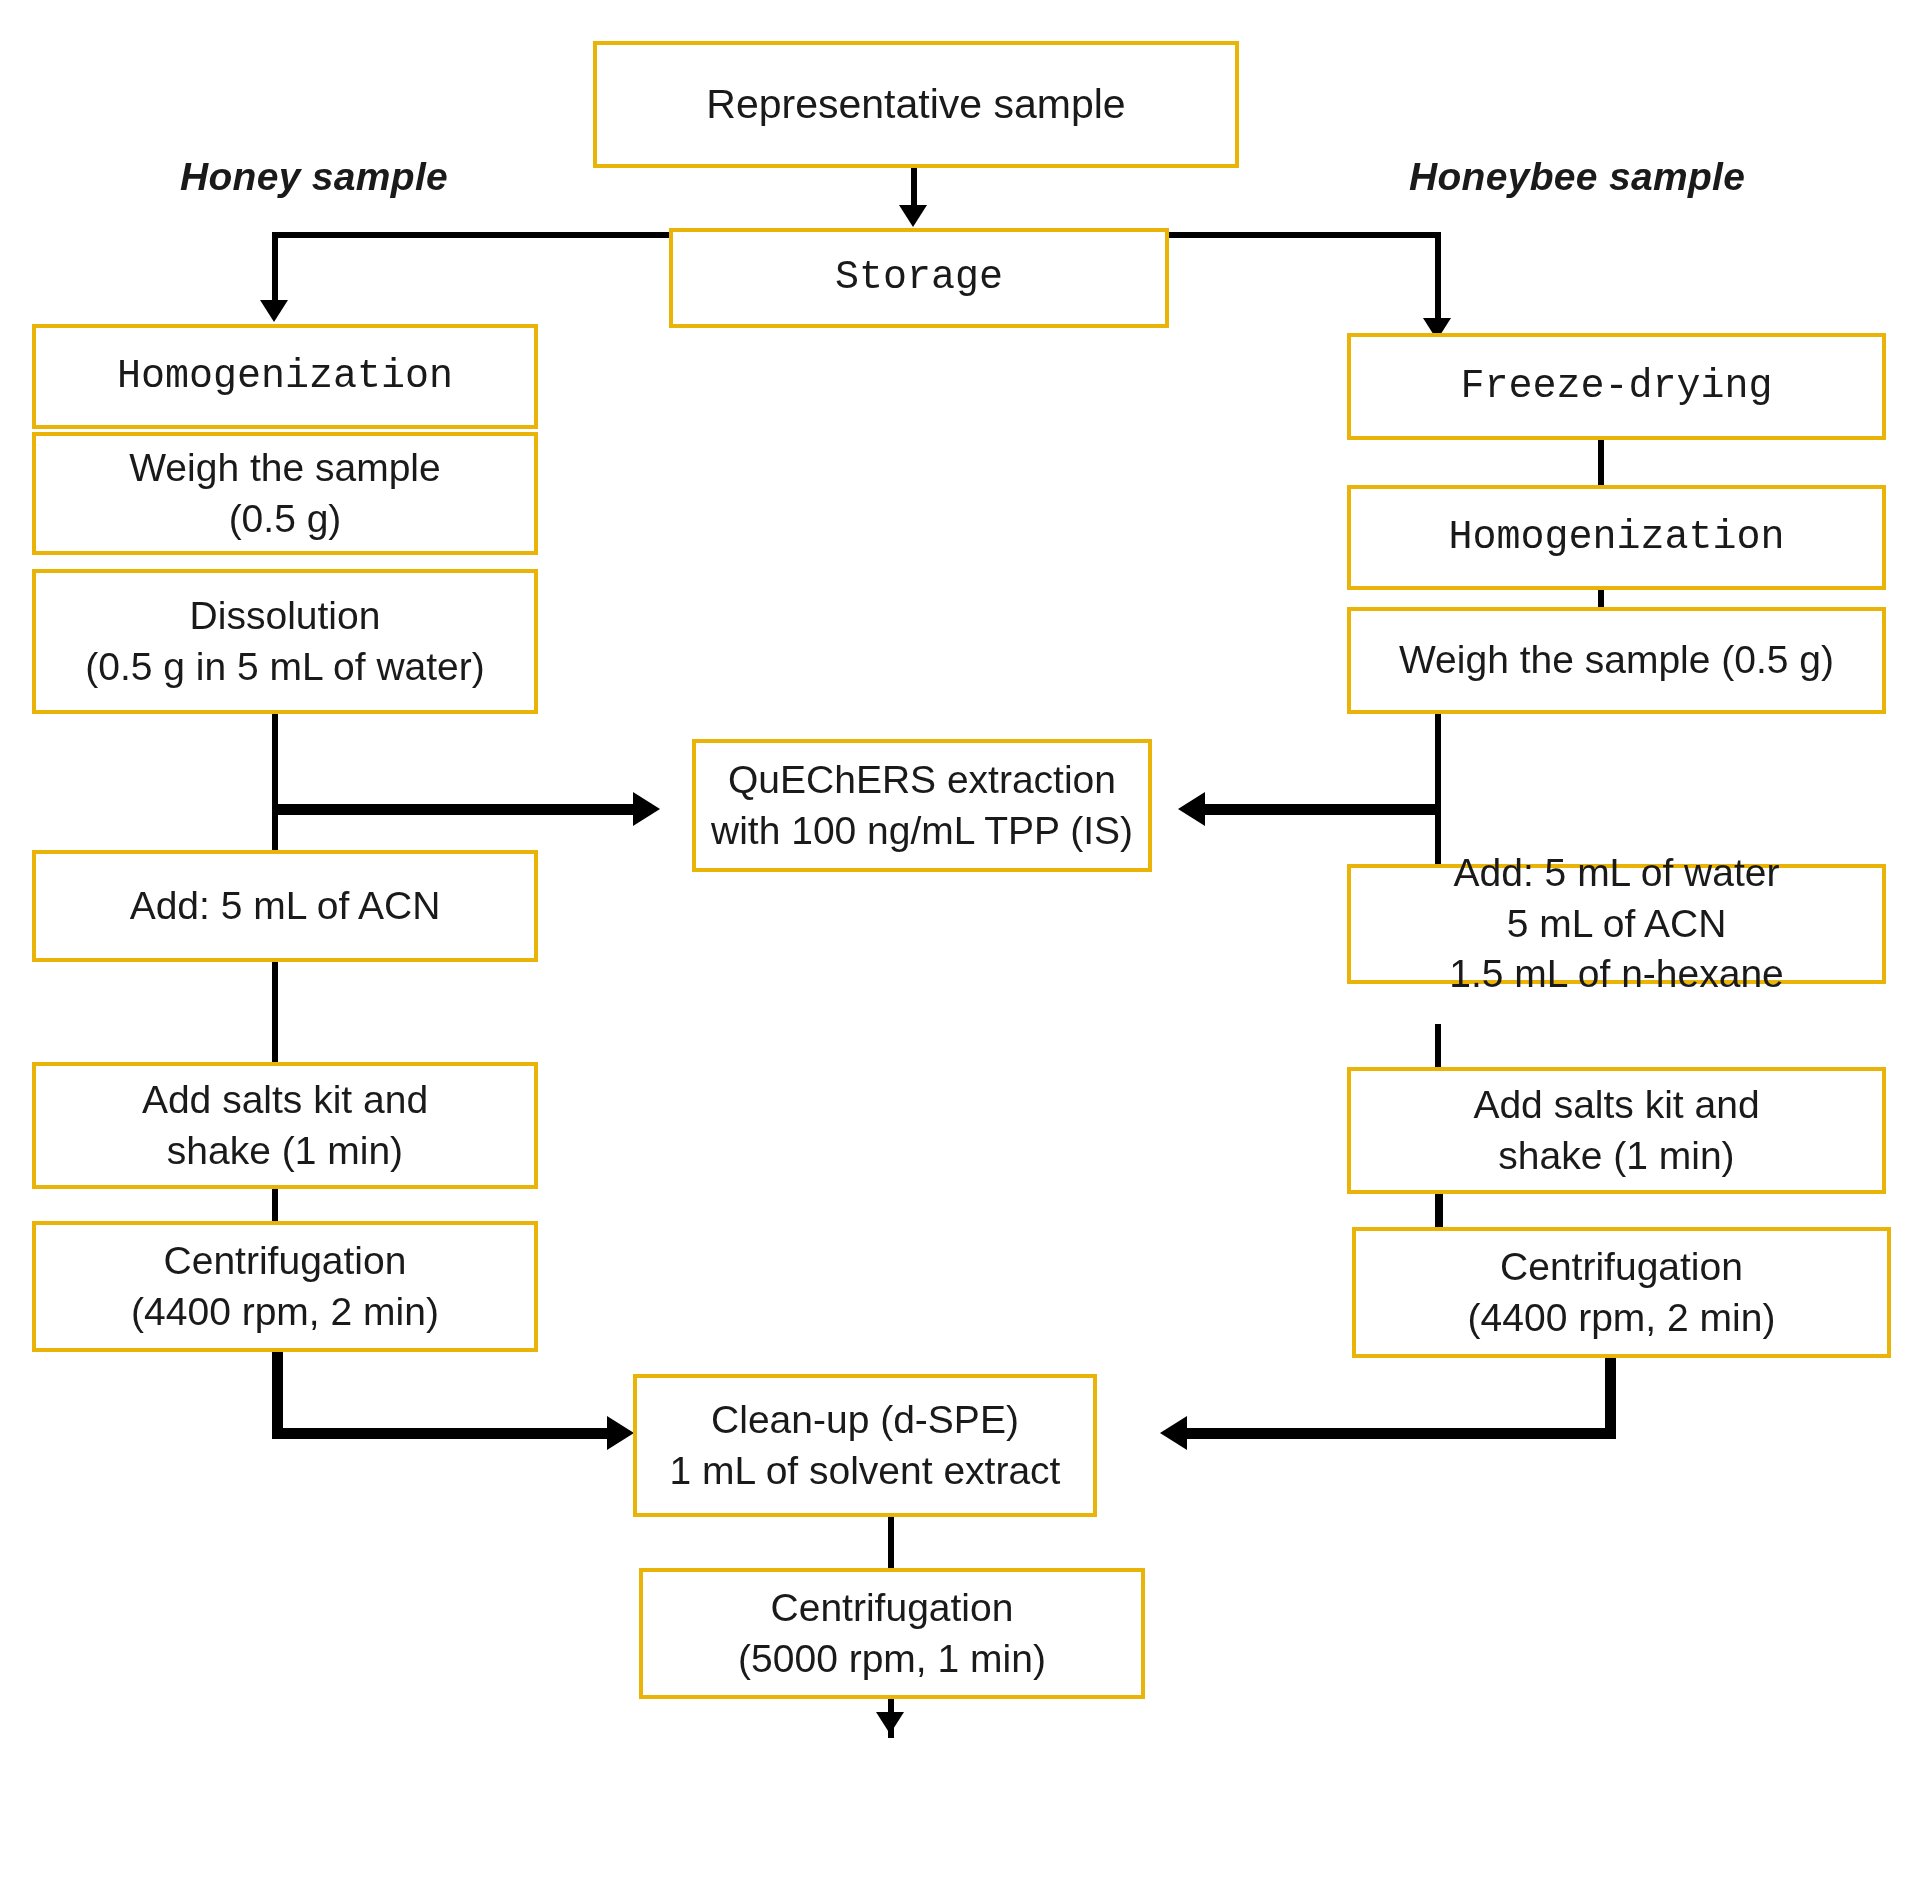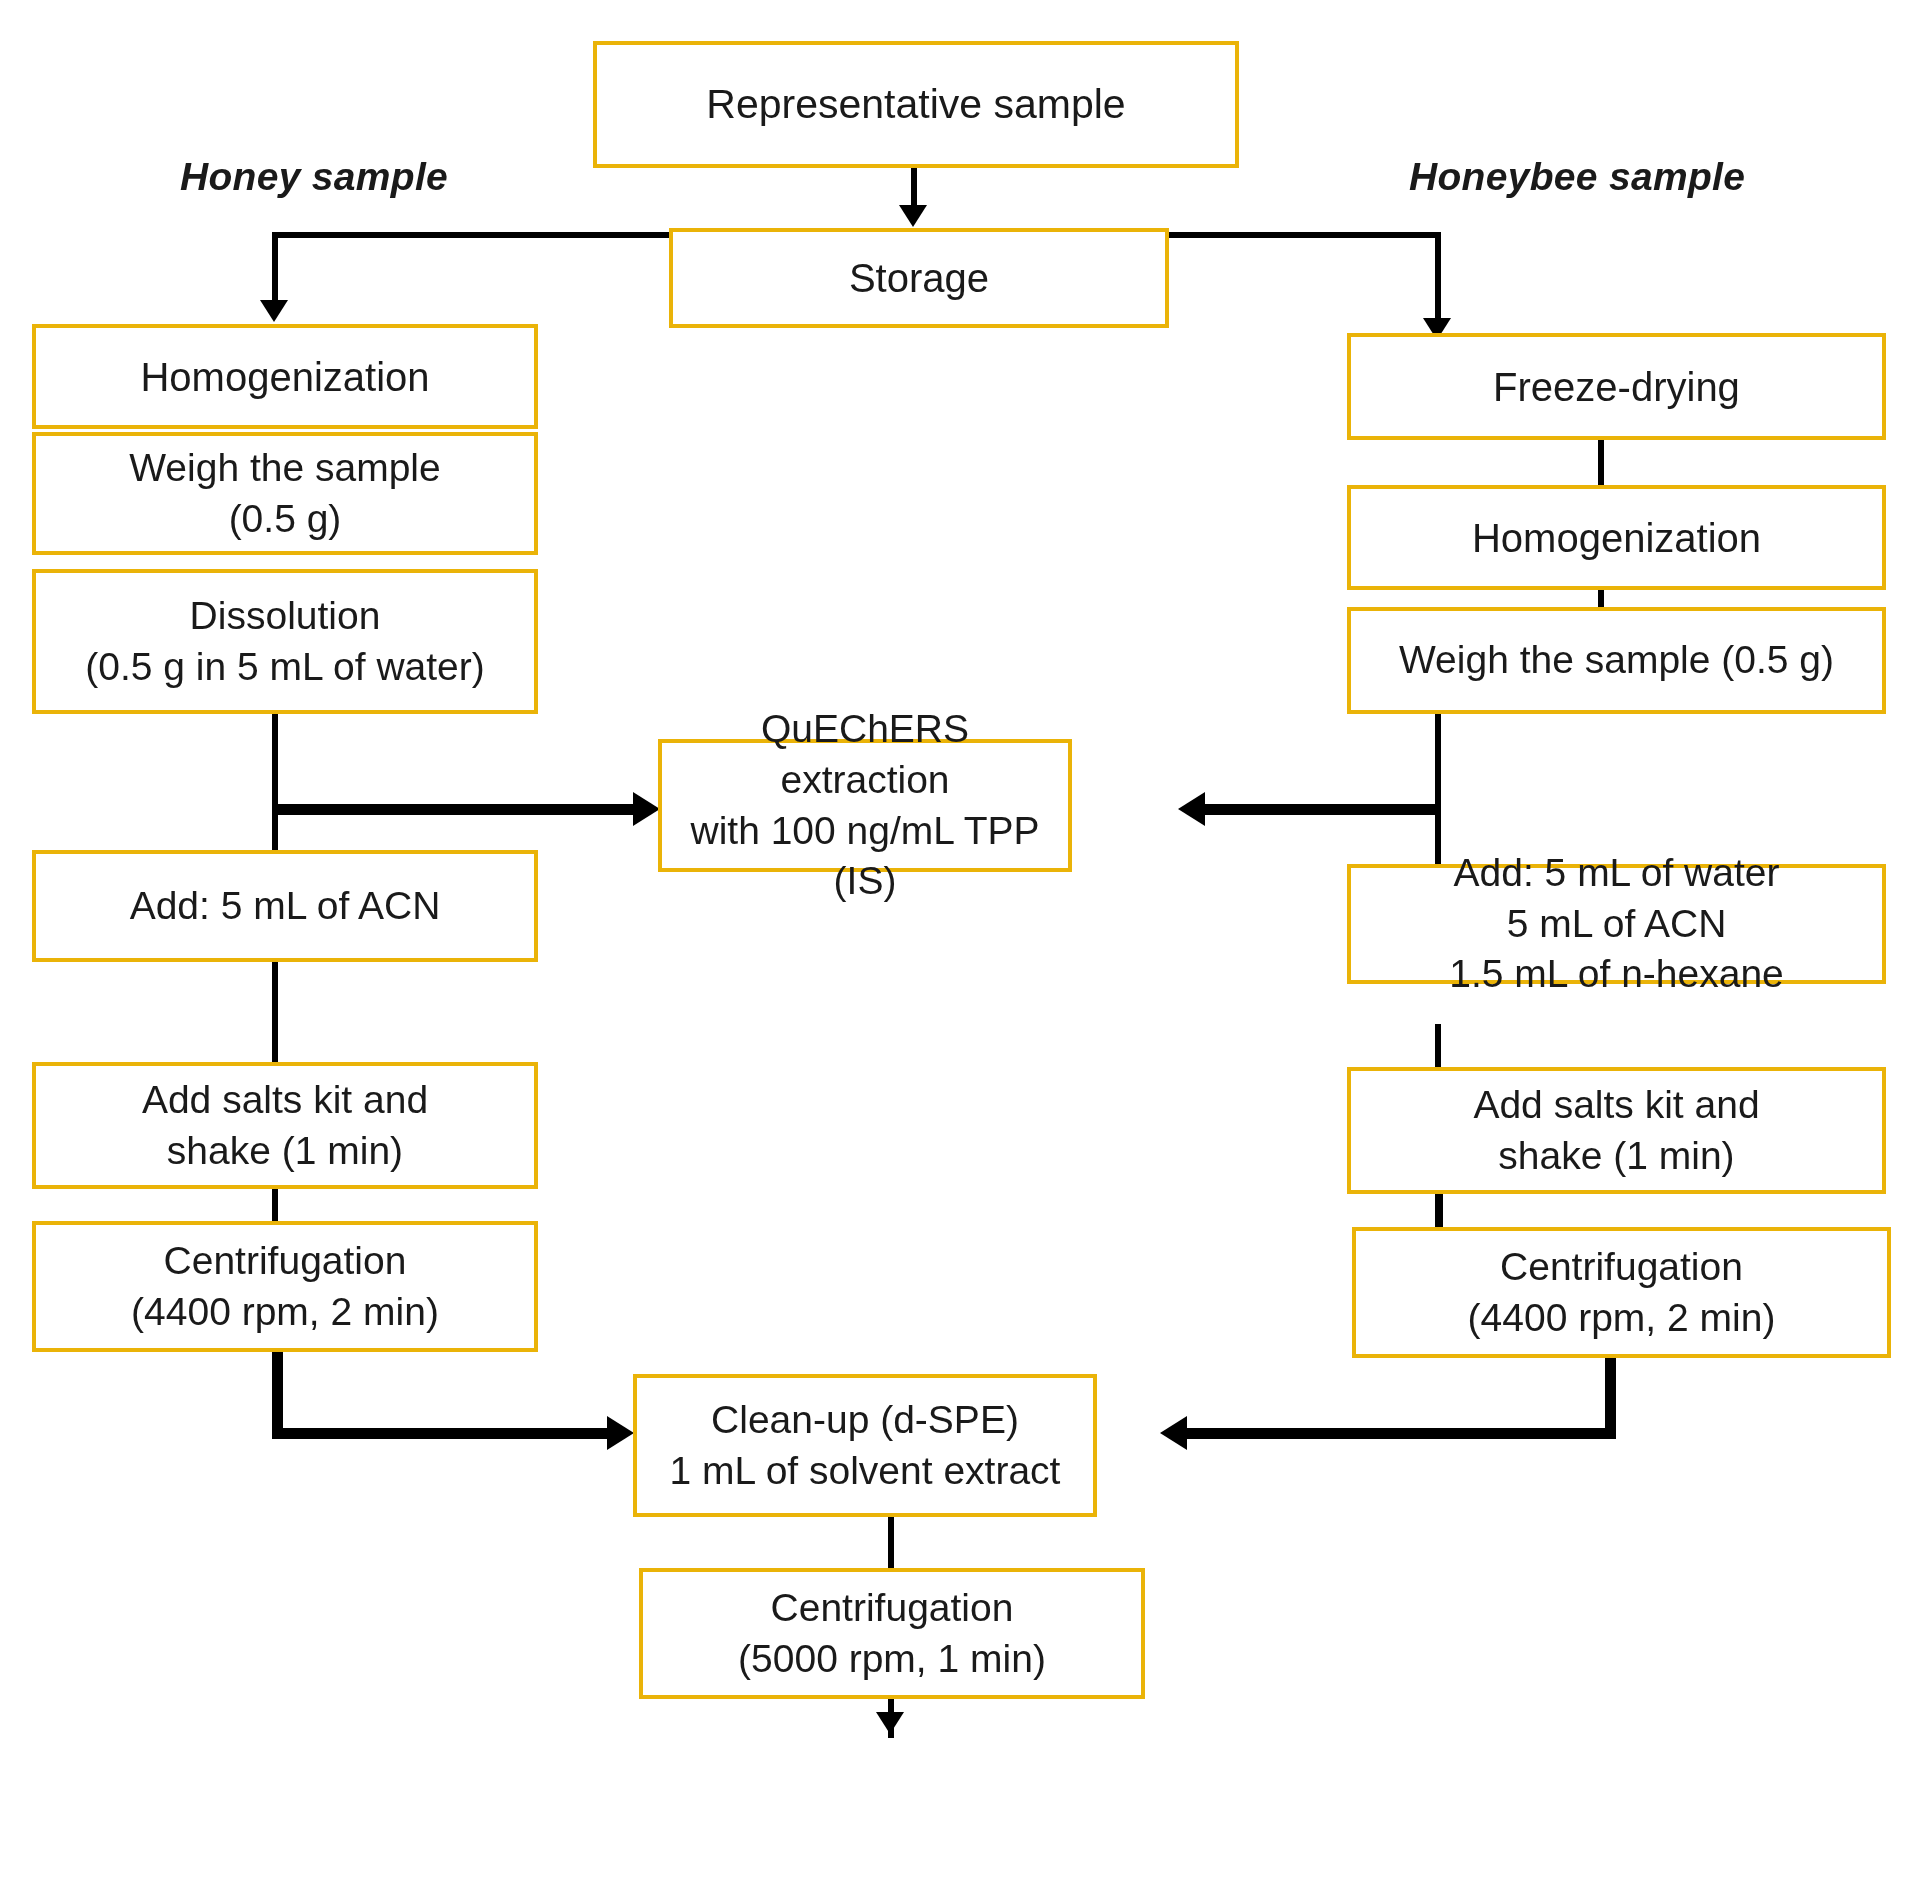--- a/index.html
+++ b/index.html
@@ -13,21 +13,21 @@
     background:#fff;
     display:flex;
     align-items:center;
     justify-content:center;
     text-align:center;
     line-height:1.30;
     z-index:5;
   }
   .node .txt{padding:0 9.3px;white-space:pre-line;}
   .f58{font-size:39px;}
-  .f60{font-size:40px;}
+  .f60{font-size:40px;font-family:Liberation Mono, monospace;}
   .f62{font-size:41px;}
 
   .branch-label{
     position:absolute;
     font-style:italic;
     font-weight:bold;
     font-size:39px;
     letter-spacing:0.3px;
     white-space:nowrap;
     z-index:6;
@@ -117,21 +117,21 @@
 shake (1 min)</span>
   </div>
 
   <div class="vline" style="left:272px;top:1188px;width:6px;height:33px;"></div>
 
   <div class="node f58" style="left:32px;top:1221px;width:506px;height:131px;">
     <span class="txt">Centrifugation
 (4400 rpm, 2 min)</span>
   </div>
 
-  <div class="node f58" style="left:658px;top:739px;width:414px;height:133px;">
+  <div class="node f58" style="left:692px;top:739px;width:460px;height:133px;">
     <span class="txt">QuEChERS extraction
 with 100 ng/mL TPP (IS)</span>
   </div>
 
   <div class="hline" style="left:272px;top:804px;width:373px;height:10.7px;"></div>
   <div class="arrow-right" style="left:633px;top:792px;"></div>
 
   <div class="hline" style="left:1204px;top:804px;width:234px;height:10.7px;"></div>
   <div class="arrow-left" style="left:1178px;top:792px;"></div>
 

